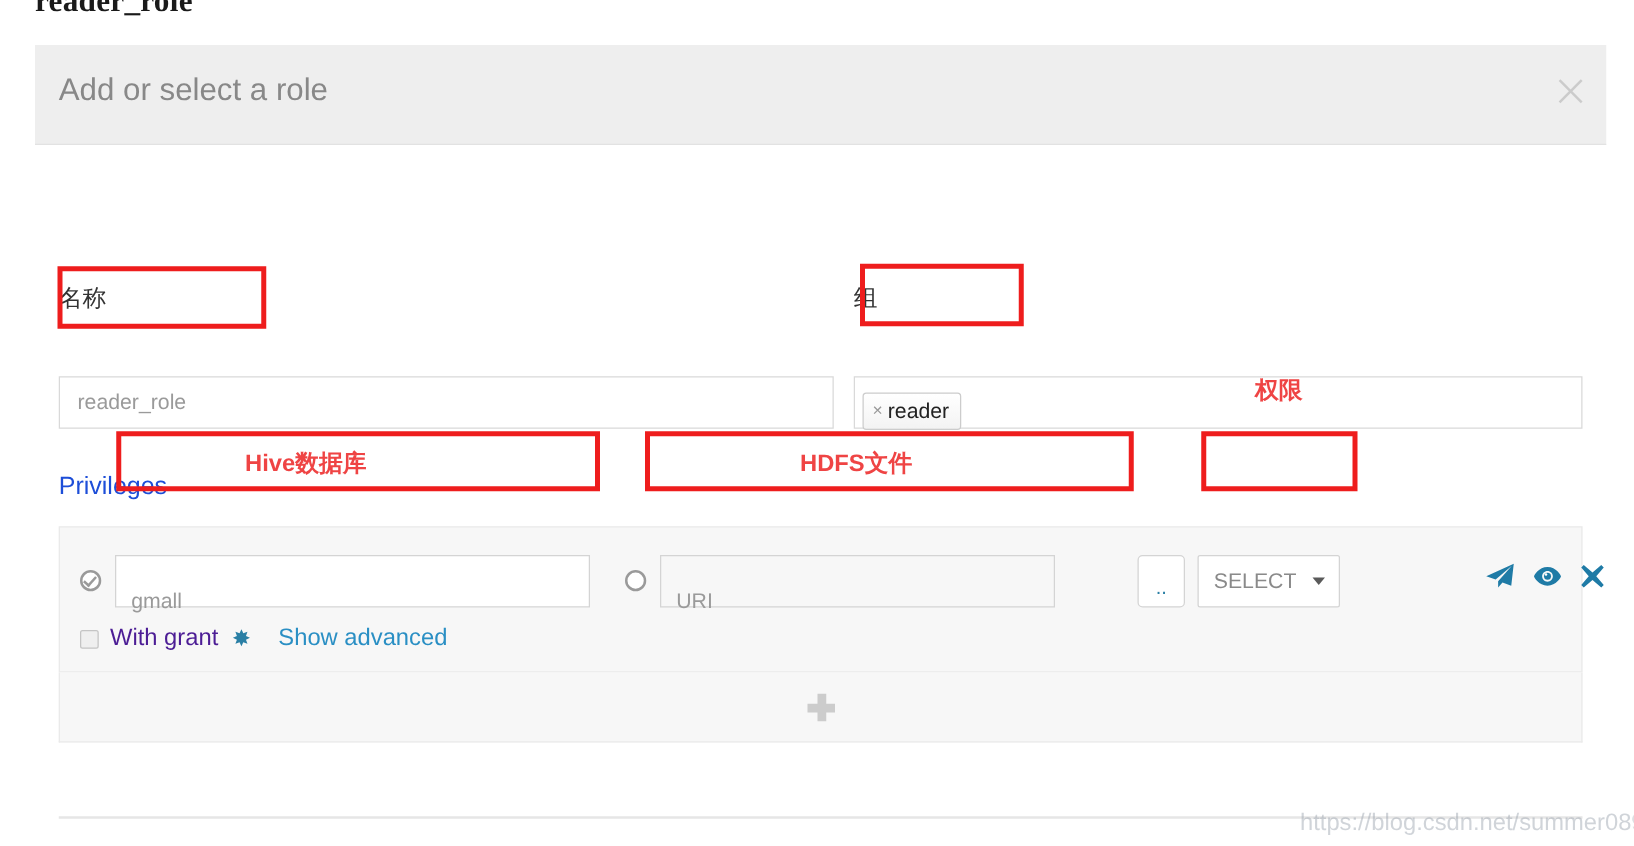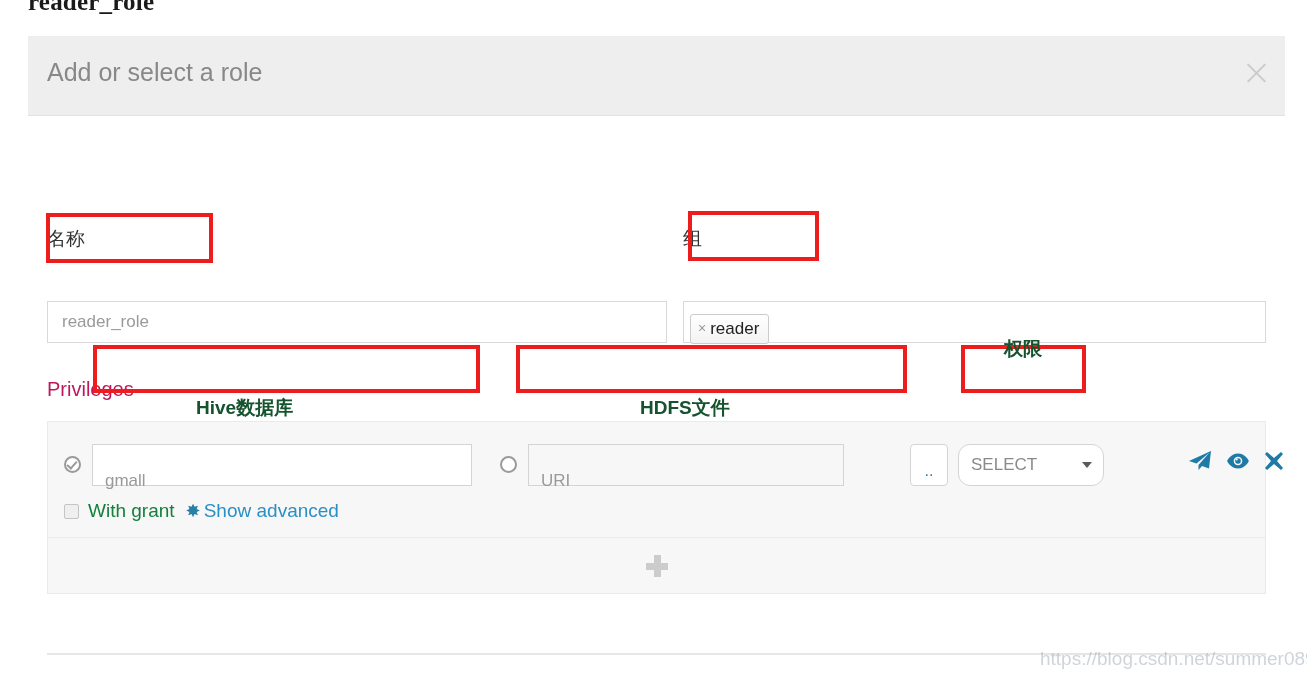--- a/index.html
+++ b/index.html
@@ -131,21 +131,21 @@
     font-size: 14px;
     margin-right: 4px;
     vertical-align: 1px;
   }
 
   .privileges-label {
     position: absolute;
     left: 19px;
     top: 262px;
     font-size: 20px;
-    color: #be185d;
+    color: #1d4ed8;
   }
 
   
   .priv-panel {
     position: absolute;
     left: 19px;
     top: 305px;
     width: 1219px;
   }
   .priv-row {
@@ -210,25 +210,25 @@
     font-size: 16px;
     text-align: center;
     line-height: 52px;
     cursor: pointer;
   }
 
   .select-wrap {
     position: absolute;
     left: 910px;
     top: 22px;
-    width: 146px;
+    width: 114px;
     height: 42px;
     box-sizing: border-box;
     border: 1px solid #d4d4d4;
-    border-radius: 12px;
+    border-radius: 2px;
     background: #ffffff;
     cursor: pointer;
   }
   .select-value {
     position: absolute;
     left: 12px;
     top: 10px;
     font-size: 17px;
     color: #8a8a8a;
   }
@@ -265,33 +265,34 @@
     height: 15px;
     box-sizing: border-box;
     border: 1px solid #c4c4c4;
     border-radius: 2px;
     background: #efefef;
     cursor: pointer;
     margin-right: 9px;
   }
   .grant-label {
     font-size: 19px;
-    color: #15803d;
+    color: #4c1d95;
     margin-right: 11px;
   }
   .gear-icon {
     color: #2a7fa5;
     font-size: 18px;
     margin-right: 3px;
     line-height: 1;
   }
   .adv-link {
     font-size: 19px;
     color: #2a8fc4;
     cursor: pointer;
+    margin-left: 19px;
   }
 
   .priv-add-row {
     position: relative;
     background: #f7f7f7;
     border: 1px solid #eaeaea;
     border-top: none;
     height: 55px;
     cursor: pointer;
   }
@@ -323,26 +324,25 @@
 
   
   .red-box {
     position: absolute;
     border: 4px solid #ee1d1d;
     box-sizing: border-box;
     pointer-events: none;
   }
   .red-text {
     position: absolute;
-    color: #14532d;
+    color: #ef4444;
     font-weight: bold;
     font-size: 19px;
     pointer-events: none;
     white-space: nowrap;
-    margin-top: 37px;
   }
 
   .watermark {
     position: absolute;
     left: 1040px;
     top: 648px;
     font-size: 19px;
     color: rgba(150,160,170,0.45);
     white-space: nowrap;
     pointer-events: none;

